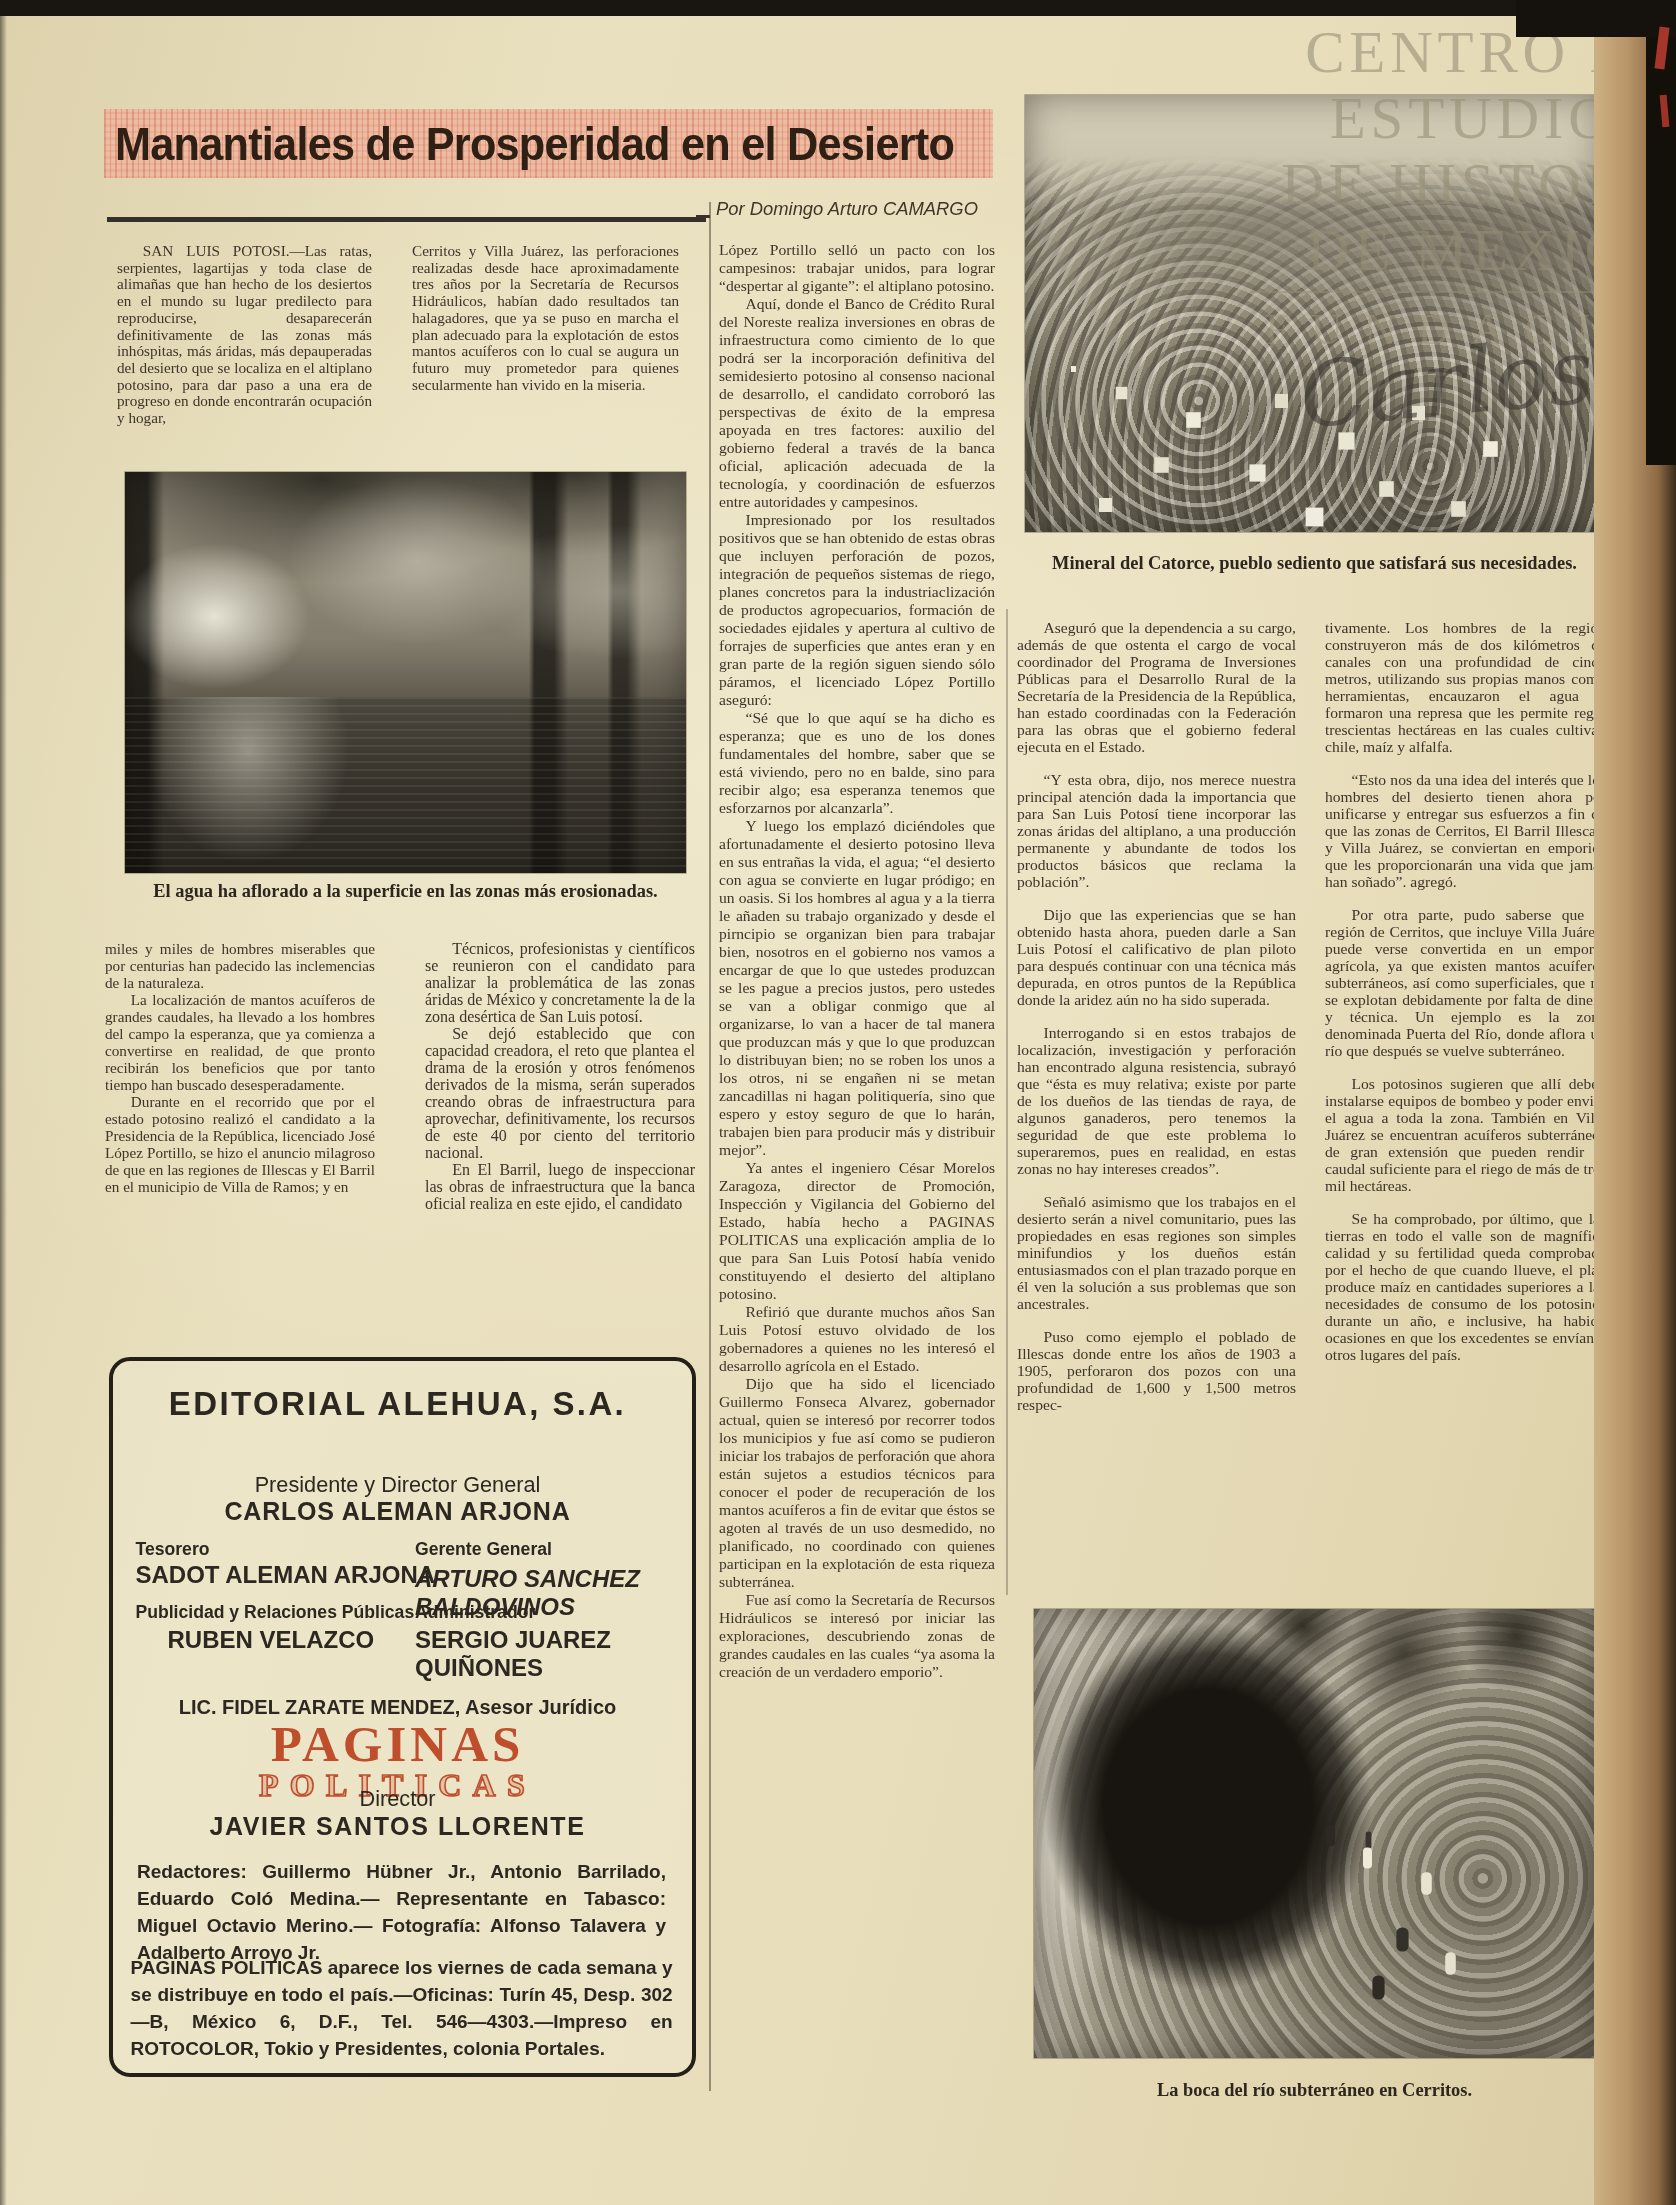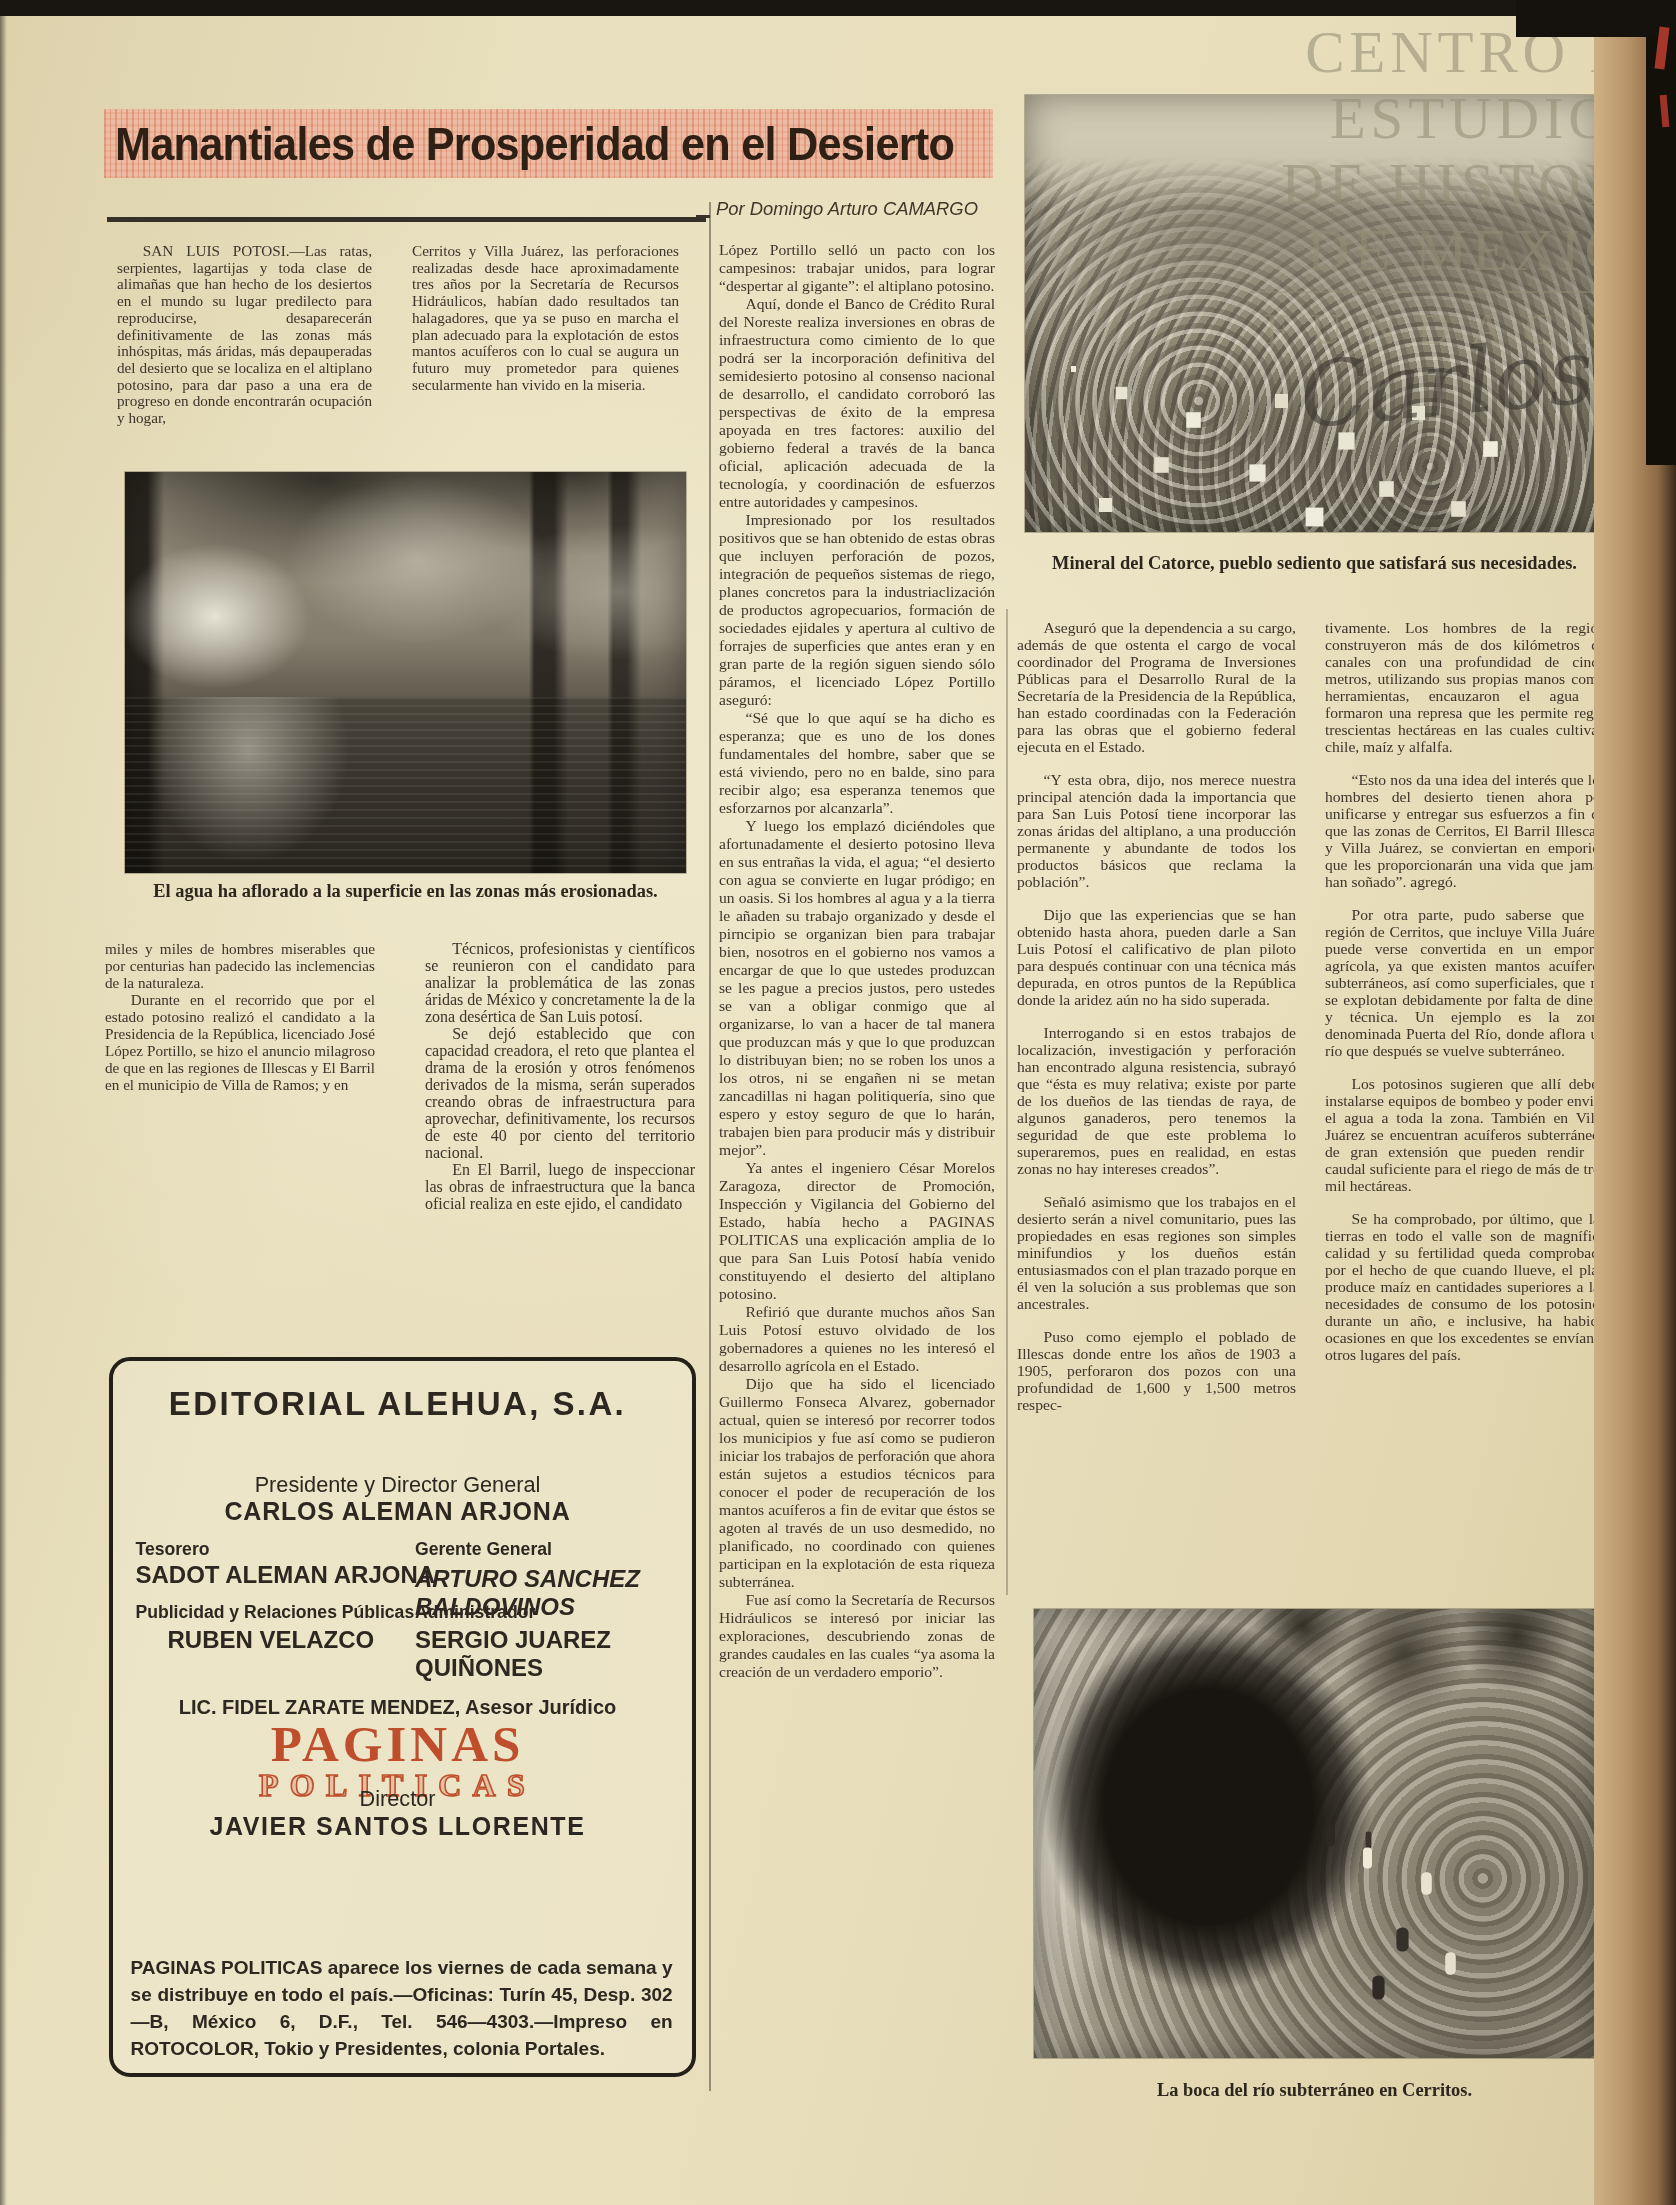--- a/index.html
+++ b/index.html
@@ -151,20 +151,21 @@
       <p>Cerritos y Villa Juárez, las perforaciones realizadas desde hace aproximadamente tres años por la Secretaría de Recursos Hidráulicos, habían dado resultados tan halagadores, que ya se puso en marcha el plan adecuado para la explotación de estos mantos acuíferos con lo cual se augura un futuro muy prometedor para quienes secularmente han vivido en la miseria.</p>
     </div>
 
   <div id="photo-river" class="photo">
     <div class="water"></div>
   </div>
   <div id="caption-river" class="caption">El agua ha aflorado a la superficie en las zonas más erosionadas.</div>
 
   <div id="col-a2" class="col cont">
       <p>miles y miles de hombres miserables que por centurias han padecido las inclemencias de la naturaleza.</p>
+      <p>La localización de mantos acuíferos de grandes caudales, ha llevado a los hombres del campo la esperanza, que ya comienza a convertirse en realidad, de que pronto recibirán los beneficios que por tanto tiempo han buscado desesperadamente.</p>
       <p>Durante en el recorrido que por el estado potosino realizó el candidato a la Presidencia de la República, licenciado José López Portillo, se hizo el anuncio milagroso de que en las regiones de Illescas y El Barril en el municipio de Villa de Ramos; y en</p>
     </div>
   <div id="col-b2" class="col">
       <p>Técnicos, profesionistas y científicos se reunieron con el candidato para analizar la problemática de las zonas áridas de México y concretamente la de la zona desértica de San Luis potosí.</p>
       <p>Se dejó establecido que con capacidad creadora, el reto que plantea el drama de la erosión y otros fenómenos derivados de la misma, serán superados creando obras de infraestructura para aprovechar, definitivamente, los recursos de este 40 por ciento del territorio nacional.</p>
       <p>En El Barril, luego de inspeccionar las obras de infraestructura que la banca oficial realiza en este ejido, el candidato</p>
     </div>
 
   <div class="abs vrule-left"></div>
   <div id="col-c" class="col cont">
@@ -216,20 +217,21 @@
     <div id="ed-ger-name" class="ed ed-name">ARTURO SANCHEZ BALDOVINOS</div>
     <div id="ed-pub-label" class="ed ed-label">Publicidad y Relaciones Públicas</div>
     <div id="ed-pub-name" class="ed ed-name">RUBEN VELAZCO</div>
     <div id="ed-adm-label" class="ed ed-label">Administrador</div>
     <div id="ed-adm-name" class="ed ed-name">SERGIO JUAREZ QUIÑONES</div>
     <div id="ed-legal" class="ed center">LIC. FIDEL ZARATE MENDEZ, Asesor Jurídico</div>
     <div id="ed-logo-top" class="ed center">PAGINAS</div>
     <div id="ed-logo-bottom" class="ed center">POLITICAS</div>
     <div id="ed-dir-label" class="ed center">Director</div>
     <div id="ed-dir-name" class="ed center">JAVIER SANTOS LLORENTE</div>
+    <div id="ed-redactores" class="ed">Redactores: Guillermo Hübner Jr., Antonio Barrilado, Eduardo Coló Medina.— Representante en Tabasco: Miguel Octavio Merino.— Fotografía: Alfonso Talavera y Adalberto Arroyo Jr.</div>
     <div id="ed-dist" class="ed">PAGINAS POLITICAS aparece los viernes de cada semana y se distribuye en todo el país.—Oficinas: Turín 45, Desp. 302—B, México 6, D.F., Tel. 546—4303.—Impreso en ROTOCOLOR, Tokio y Presidentes, colonia Portales.</div>
   </div>
 
   <div id="watermark" class="abs">
     <div class="wline">CENTRO DE</div>
     <div class="wline">ESTUDIOS</div>
     <div class="wline">DE HISTORIA</div>
     <div class="wline">DE MEXICO</div>
     <div class="wrule"></div>
     <div class="wfund">FUNDACIÓN</div>

